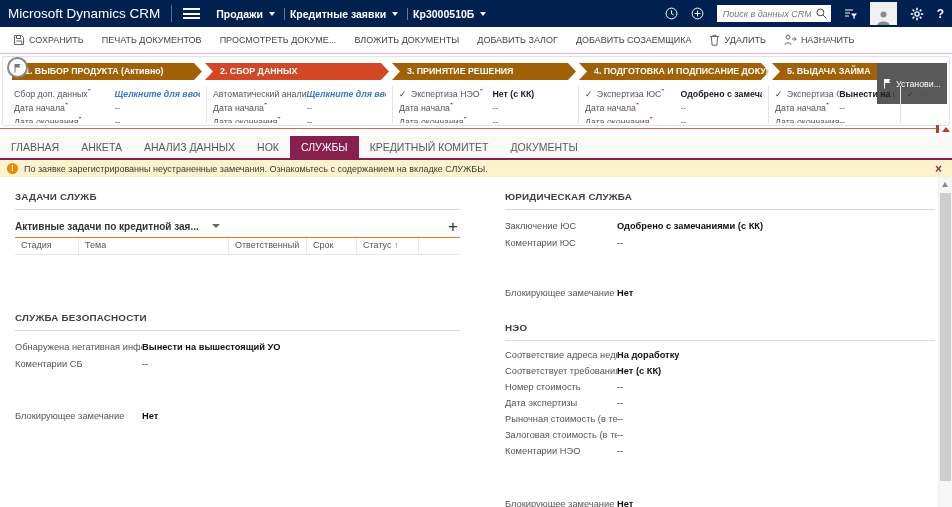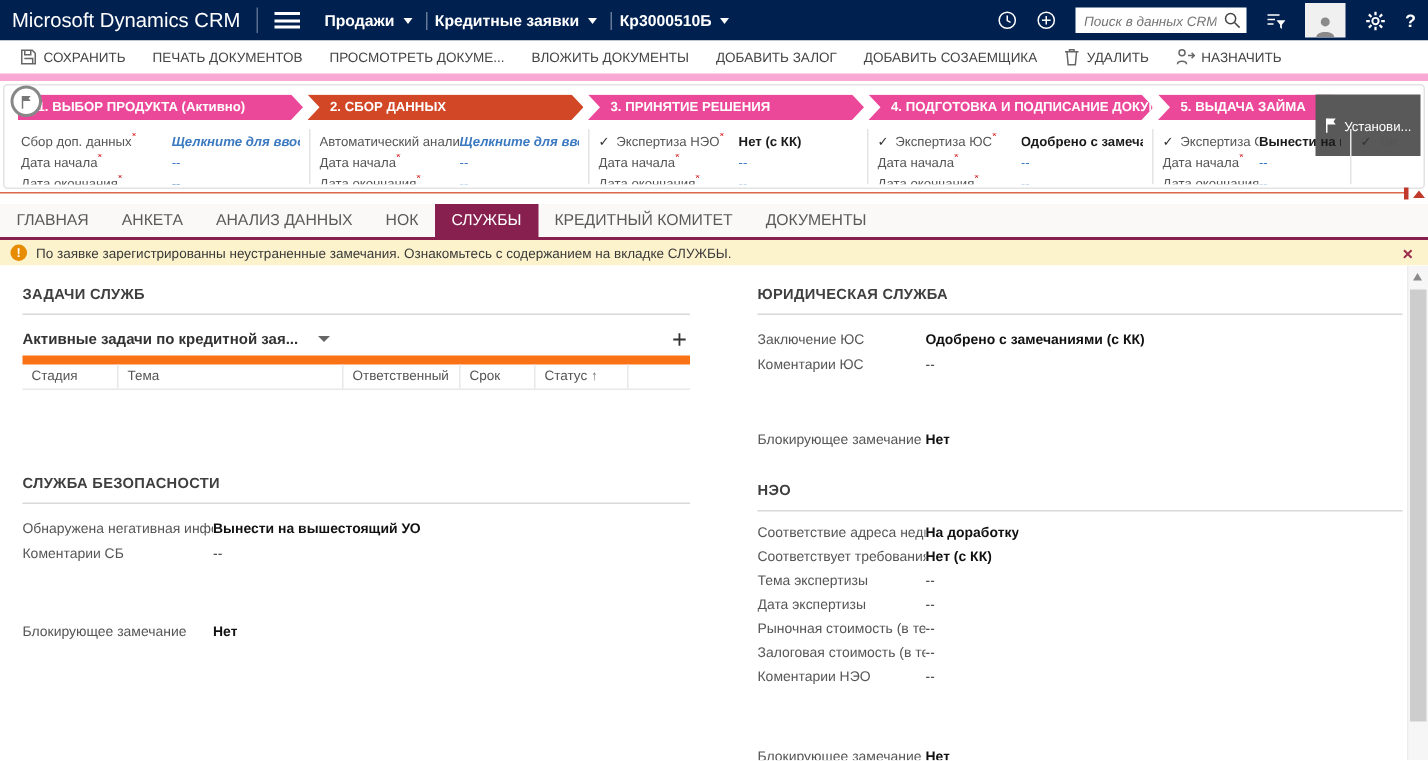--- a/index.html
+++ b/index.html
@@ -18,32 +18,32 @@
   .crumb-sep{width:1px;height:12px;background:rgba(255,255,255,.4);margin:0 5px 0 2px;}
   .nav-right{margin-left:auto;display:flex;align-items:center;gap:13px;}
   .nav-ic{display:flex;align-items:center;cursor:pointer;}
   .searchbox{width:106px;height:17px;background:#fff;display:flex;align-items:center;padding:0 4px;gap:3px;}
   .searchbox input{flex:1;border:0;outline:0;background:transparent;font-style:italic;font-size:9px;color:#555;
                    font-family:"Liberation Sans","DejaVu Sans",sans-serif;min-width:0;}
   .avatar{width:27px;height:23px;background:#f0f0f0;display:flex;align-items:flex-end;justify-content:center;overflow:hidden;cursor:pointer;}
   .help{font-size:12px;font-weight:bold;cursor:pointer;}
 
   
-  .cmdbar{position:absolute;top:27px;left:0;right:0;height:27px;background:#fff;border-bottom:5px solid #f9a8d4;
+  .cmdbar{position:absolute;top:27px;left:0;right:0;height:27px;background:#fff;border-bottom:1px solid #f9a8d4;
           display:flex;align-items:center;padding:0 4px;box-sizing:border-box;}
   .cmd-btns{display:flex;align-items:center;height:100%;}
   .cmd-btn{display:flex;align-items:center;gap:4px;padding:0 9px;height:100%;font-size:9px;color:#444;white-space:nowrap;cursor:pointer;}
   .cmd-ic{display:flex;align-items:center;}
 
   
   .bpf{position:absolute;top:56px;left:2px;right:2px;height:70px;background:#fff;border:1px solid #e3e3e3;border-radius:3px;box-sizing:border-box;}
   .flag-circle{position:absolute;top:57px;left:7px;width:17px;height:17px;border:2px solid #888;border-radius:50%;
                background:#fff;z-index:3;display:flex;align-items:center;justify-content:center;}
   .stages{position:absolute;top:6px;left:9px;right:60px;height:17px;display:flex;}
-  .stage{height:17px;line-height:17px;background:#ec4899;color:#fff;font-size:8.8px;font-weight:bold;
+  .stage{height:17px;line-height:17px;background:#a16207;color:#fff;font-size:8.8px;font-weight:bold;
          padding:0 10px 0 15px;white-space:nowrap;overflow:hidden;box-sizing:border-box;margin-left:3px;cursor:pointer;
          clip-path:polygon(0 0,calc(100% - 8px) 0,100% 50%,calc(100% - 8px) 100%,0 100%,8px 50%);}
   .stage:first-child{margin-left:0;padding-left:13px;clip-path:polygon(0 0,calc(100% - 8px) 0,100% 50%,calc(100% - 8px) 100%,0 100%);}
   .stage.active{background:#d24726;}
   .set-btn{position:absolute;top:6px;right:2px;height:17px;background:#595959;color:#fff;font-size:8.8px;
            display:flex;align-items:center;gap:4px;padding:12px 6px;cursor:pointer;white-space:nowrap;}
   .bpf-cols{position:absolute;top:29px;left:9px;right:0;bottom:2px;display:flex;overflow:hidden;}
   .bpf-col{box-sizing:border-box;padding:1px 6px 0 6px;border-left:1px solid #e4e4e4;overflow:hidden;}
   .bpf-col:first-child{border-left:none;padding-left:2px;}
   .bpf-row{display:flex;align-items:center;height:14px;font-size:8.8px;}
@@ -75,21 +75,21 @@
 
   
   .content{position:absolute;top:177px;left:0;right:0;bottom:0;background:#fff;overflow:hidden;}
   .col{position:absolute;top:0;padding-top:14px;box-sizing:border-box;}
   .col-left{left:15px;width:445px;}
   .col-right{left:505px;width:430px;}
   .section-title{font-size:9.8px;font-weight:bold;color:#3f3f3f;padding-bottom:6px;border-bottom:1px solid #d8d8d8;height:12px;letter-spacing:.2px;}
   .view-row{display:flex;align-items:center;margin-top:5px;height:22px;font-size:10px;font-weight:bold;color:#333;}
   .view-caret{width:0;height:0;border-left:4px solid transparent;border-right:4px solid transparent;border-top:4.5px solid #666;margin-left:13px;cursor:pointer;}
   .add-btn{margin-left:auto;font-size:17px;font-weight:400;color:#333;line-height:1;cursor:pointer;padding-right:2px;}
-  .grid-head{display:flex;border-top:6px solid #f97316;border-bottom:1px solid #e8e8e8;height:16px;align-items:center;font-size:9px;color:#555;}
+  .grid-head{display:flex;border-top:1px solid #f97316;border-bottom:1px solid #e8e8e8;height:16px;align-items:center;font-size:9px;color:#555;}
   .gcol{box-sizing:border-box;height:100%;line-height:15px;padding:0 6px;border-right:1px solid #e8e8e8;white-space:nowrap;overflow:hidden;cursor:pointer;}
   .gcol.gfill{flex:1;border-right:none;cursor:default;}
   .sort-arrow{color:#777;}
   .empty-msg{margin-top:8px;font-size:9px;color:#6b6b6b;}
   .frow{display:flex;align-items:center;height:17px;font-size:9.3px;}
   .neo-fields .frow{height:16px;}
   .flabel{color:#555;flex-shrink:0;white-space:nowrap;overflow:hidden;}
   .col-left .flabel{width:127px;}
   .col-right .flabel{width:112px;}
   .fvalue{color:#333;white-space:nowrap;overflow:hidden;}
@@ -405,21 +405,21 @@
       <div class="fields neo-fields">
           <div class="frow">
             <span class="flabel">Соответствие адреса недвижимости</span>
             <span class="fvalue bold">На доработку</span>
           </div>
           <div class="frow">
             <span class="flabel">Соответствует требованиям залогов</span>
             <span class="fvalue bold">Нет (с КК)</span>
           </div>
           <div class="frow">
-            <span class="flabel">Тема экспертизы</span>
+            <span class="flabel">Номер стоимость</span>
             <span class="fvalue">--</span>
           </div>
           <div class="frow">
             <span class="flabel">Дата экспертизы</span>
             <span class="fvalue">--</span>
           </div>
           <div class="frow">
             <span class="flabel">Рыночная стоимость (в тенге)</span>
             <span class="fvalue">--</span>
           </div>

